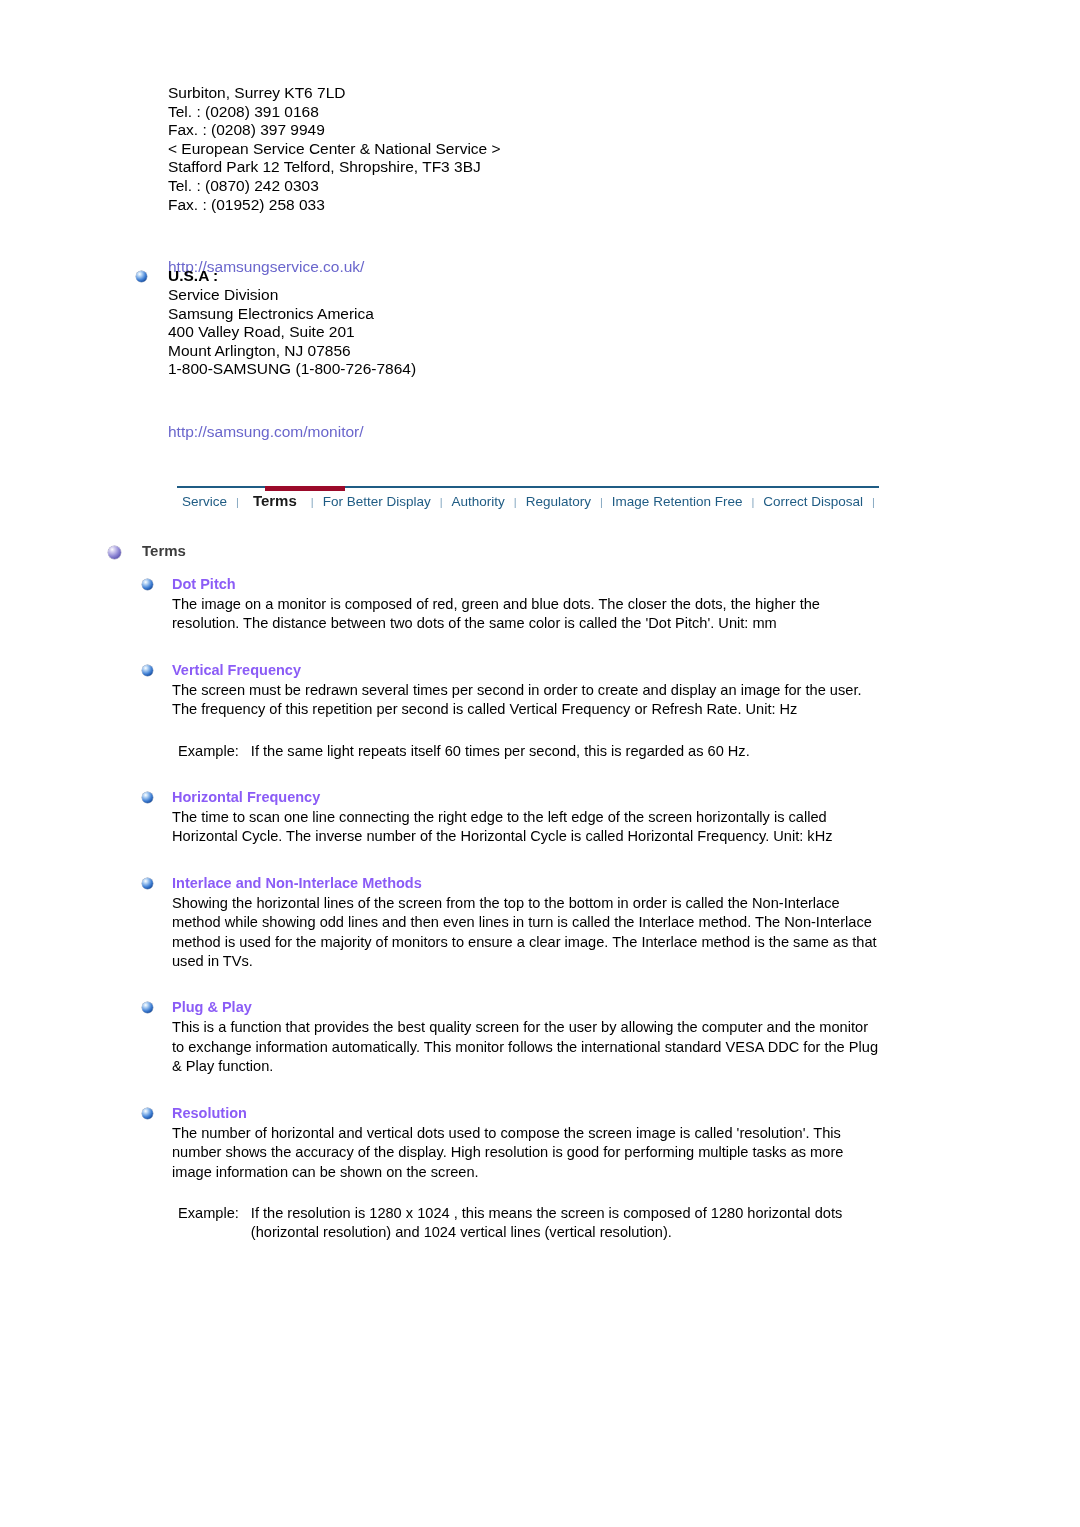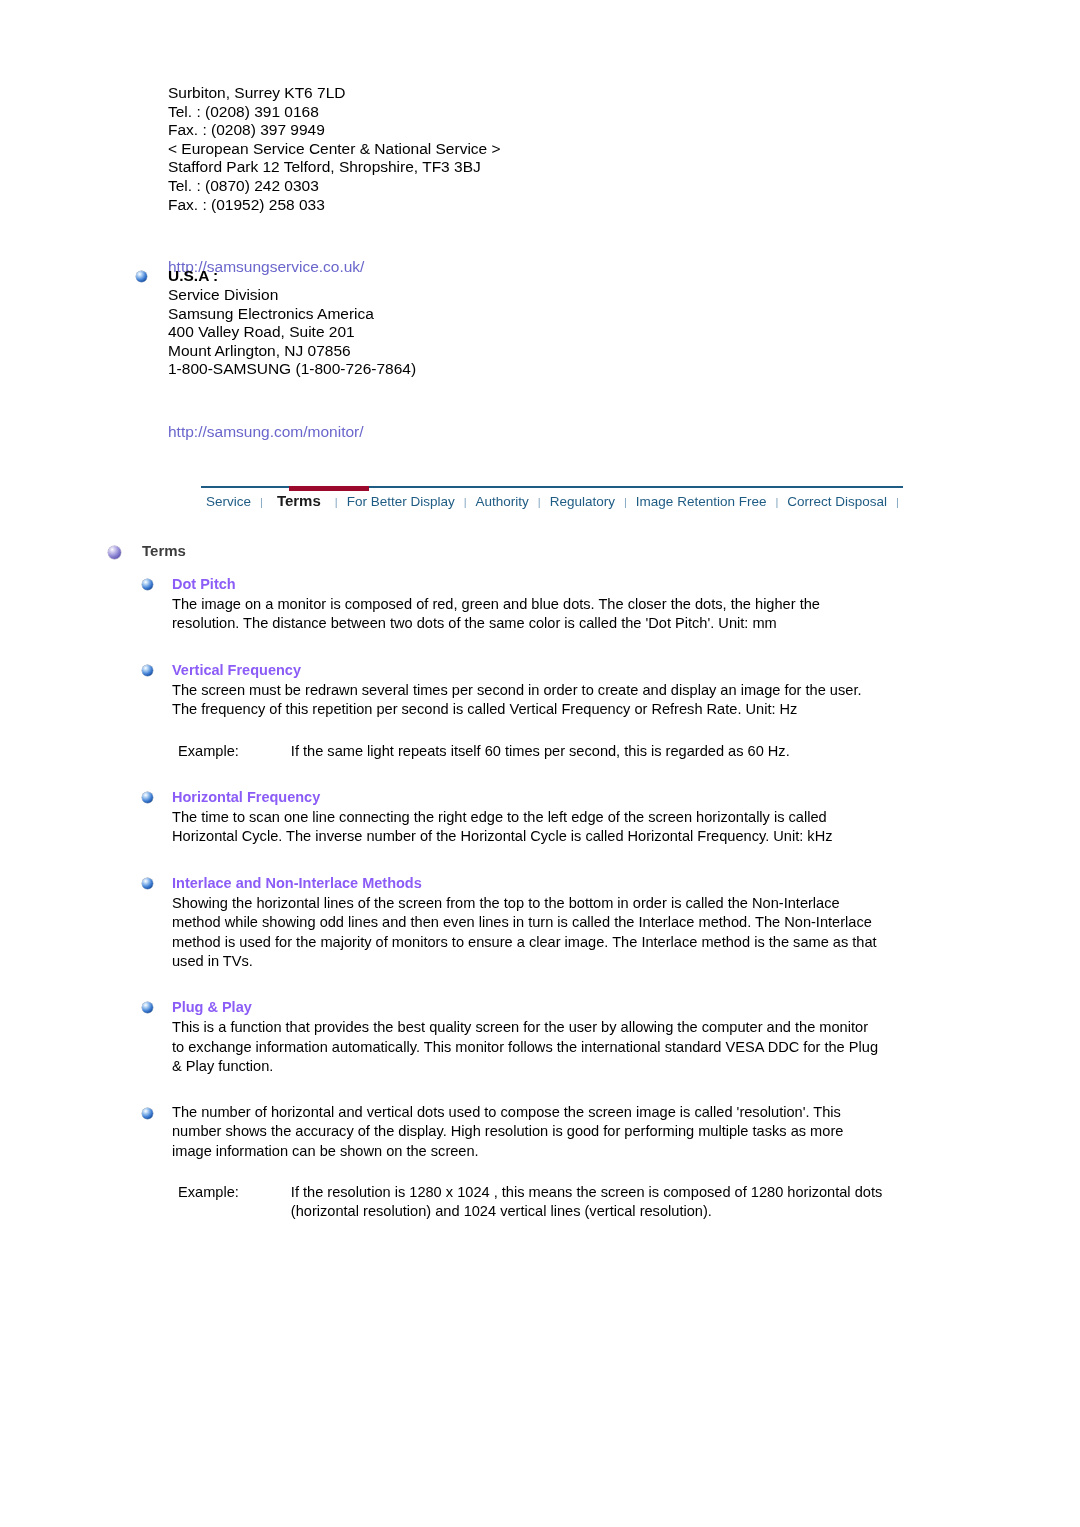--- a/index.html
+++ b/index.html
@@ -89,21 +89,20 @@
     box-shadow: 0 0 0 0.4px rgba(60,50,120,0.5);
   }
 
   
   .tabbar {
     position: absolute;
     left: 177px;
     top: 486px;
     width: 702px;
     height: 30px;
-    margin-left: 24px;
   }
   .tabbar .rule {
     position: absolute;
     left: 0;
     top: 0;
     width: 702px;
     height: 2px;
     background: #1f5c84;
   }
   .tabbar .rule-active {
@@ -186,21 +185,20 @@
     color: #000;
     max-width: 712px;
   }
   .entry-example {
     margin-top: 22px;
     font-size: 14.6px;
     line-height: 19.4px;
     color: #000;
     display: flex;
     max-width: 716px;
-    gap: 40px;
   }
   .entry-example .ex-label {
     flex: 0 0 auto;
     padding-left: 6px;
     padding-right: 12px;
     white-space: nowrap;
   }
   .entry-example .ex-text {
     flex: 1 1 auto;
   }
@@ -296,20 +294,21 @@
       </div>
 
       <div class="entry">
         <span class="bullet blue"></span>
         <div class="entry-title">Plug &amp; Play</div>
         <div class="entry-body">This is a function that provides the best quality screen for the user by allowing the computer and the monitor to exchange information automatically. This monitor follows the international standard VESA DDC for the Plug &amp; Play function.</div>
       </div>
 
       <div class="entry example-wide">
         <span class="bullet blue"></span>
+        <div class="entry-title">Resolution</div>
         <div class="entry-body">The number of horizontal and vertical dots used to compose the screen image is called 'resolution'. This number shows the accuracy of the display. High resolution is good for performing multiple tasks as more image information can be shown on the screen.</div>
         <div class="entry-example">
           <span class="ex-label">Example:</span>
           <span class="ex-text">If the resolution is 1280 x 1024 , this means the screen is composed of 1280 horizontal dots (horizontal resolution) and 1024 vertical lines (vertical resolution).</span>
         </div>
       </div>
 
     </div>
   </div>
 

